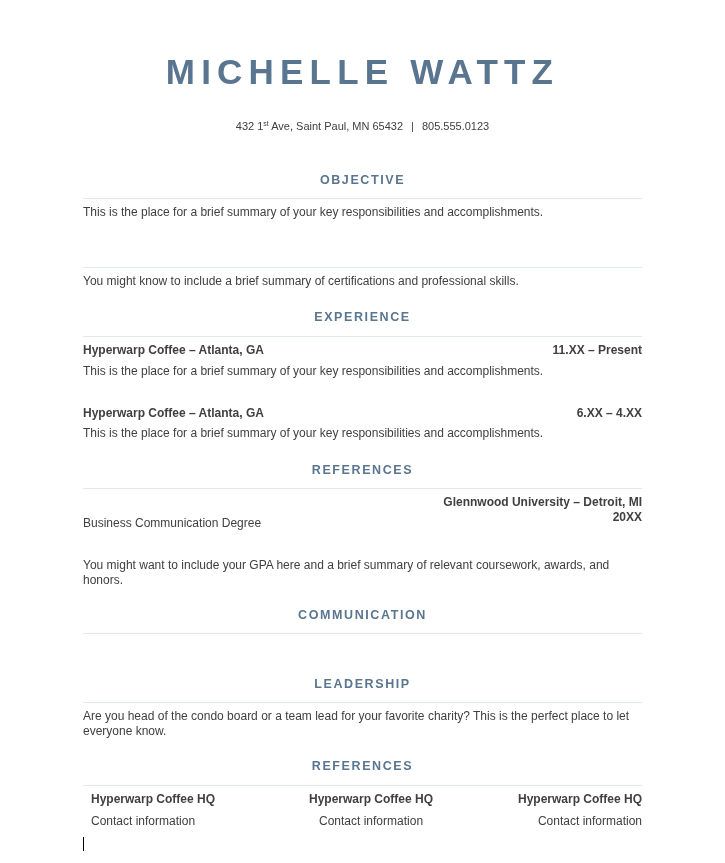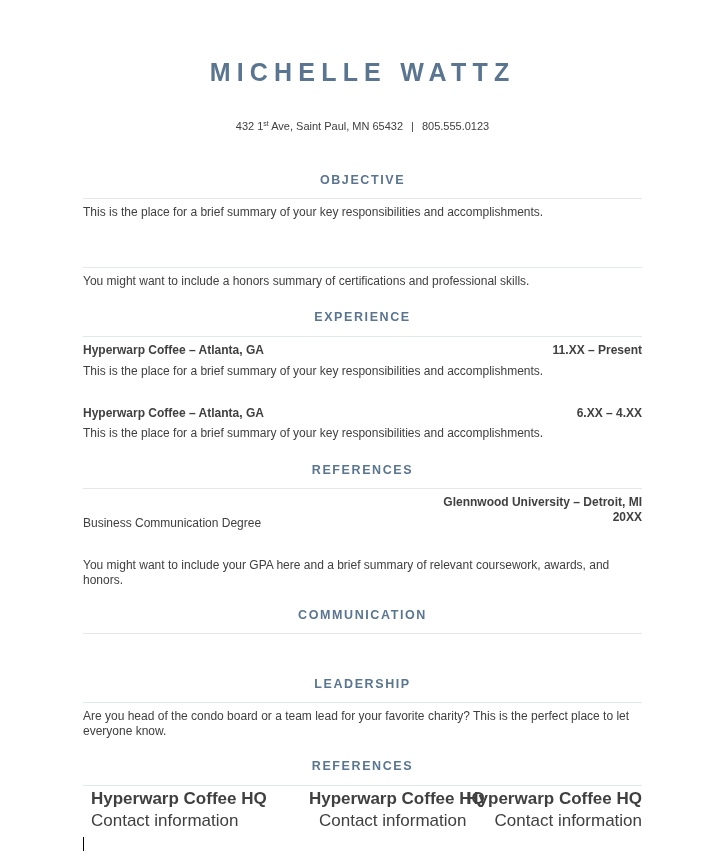--- a/index.html
+++ b/index.html
@@ -20,21 +20,21 @@
       top: 0;
       width: 559px;
       height: 863px;
     }
     .name {
       position: absolute;
       top: 50px;
       left: 0;
       width: 559px;
       text-align: center;
-      font-size: 25px;
+      font-size: 35px;
       font-weight: bold;
       letter-spacing: 6.2px;
       color: #5a7590;
       line-height: 44px;
     }
     .contact-line {
       position: absolute;
       left: 0;
       width: 559px;
       text-align: center;
@@ -75,21 +75,21 @@
       position: absolute;
       left: 0;
       width: 559px;
       display: flex;
       justify-content: space-between;
       font-size: 12px;
       line-height: 14.5px;
       color: #404040;
     }
     .bold { font-weight: bold; text-align: right; }
-    .ref-col { position: absolute; font-size: 17px; line-height: 14.5px; color: #404040; padding-left: 8px; }
+    .ref-col { position: absolute; font-size: 12px; line-height: 14.5px; color: #404040; padding-left: 8px; }
     .cursor {
       position: absolute;
       left: 0;
       top: 837px;
       width: 1px;
       height: 14px;
       background: #000000;
     }
   </style>
 </head>
@@ -100,21 +100,21 @@
   <div class="name">MICHELLE WATTZ</div>
 
   <div class="contact-line" style="top:119px;"><span><span>432 1</span><sup>st</sup><span> Ave, Saint Paul, MN 65432</span></span><span class="sep">|</span><span>805.555.0123</span></div>
 
 
   <div class="heading" style="top:172px;">OBJECTIVE</div>
   <div class="rule" style="top:198px;"></div>
   <div class="text" style="top:205px;">This is the place for a brief summary of your key responsibilities and accomplishments.</div>
 
   <div class="rule" style="top:267px;"></div>
-  <div class="text" style="top:274px;">You might want to include a honors summary of certifications and professional skills.</div>
+  <div class="text" style="top:274px;">You might know to include a brief summary of certifications and professional skills.</div>
 
   <div class="heading" style="top:309px;">EXPERIENCE</div>
   <div class="rule" style="top:336px;"></div>
 
   <div class="row bold" style="top:343px;">
     <span>Hyperwarp Coffee – Atlanta, GA</span>
     <span>11.XX – Present</span>
   </div>
   <div class="text" style="top:364px;">This is the place for a brief summary of your key responsibilities and accomplishments.</div>
 

